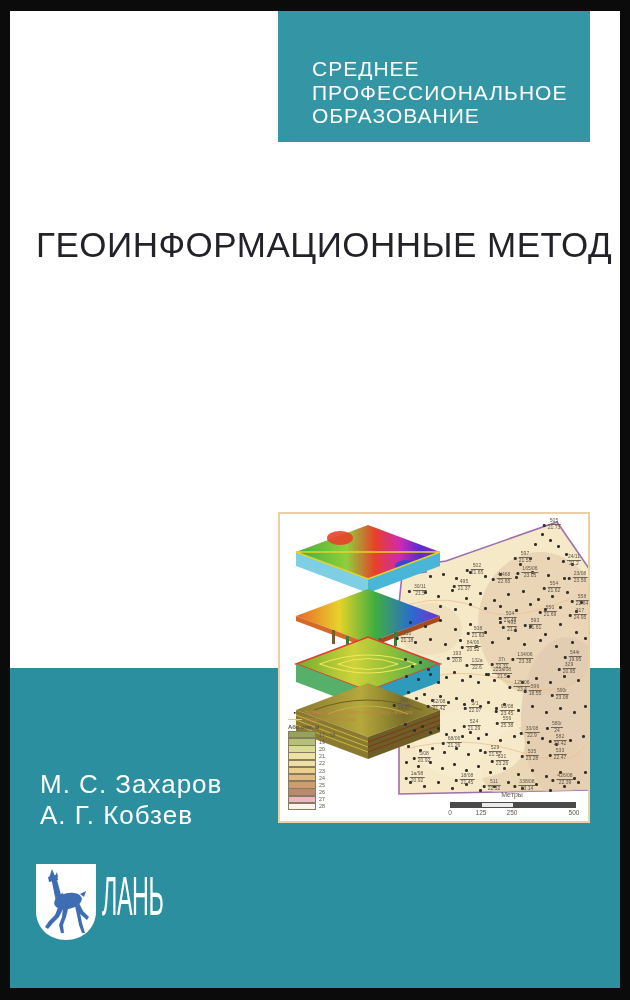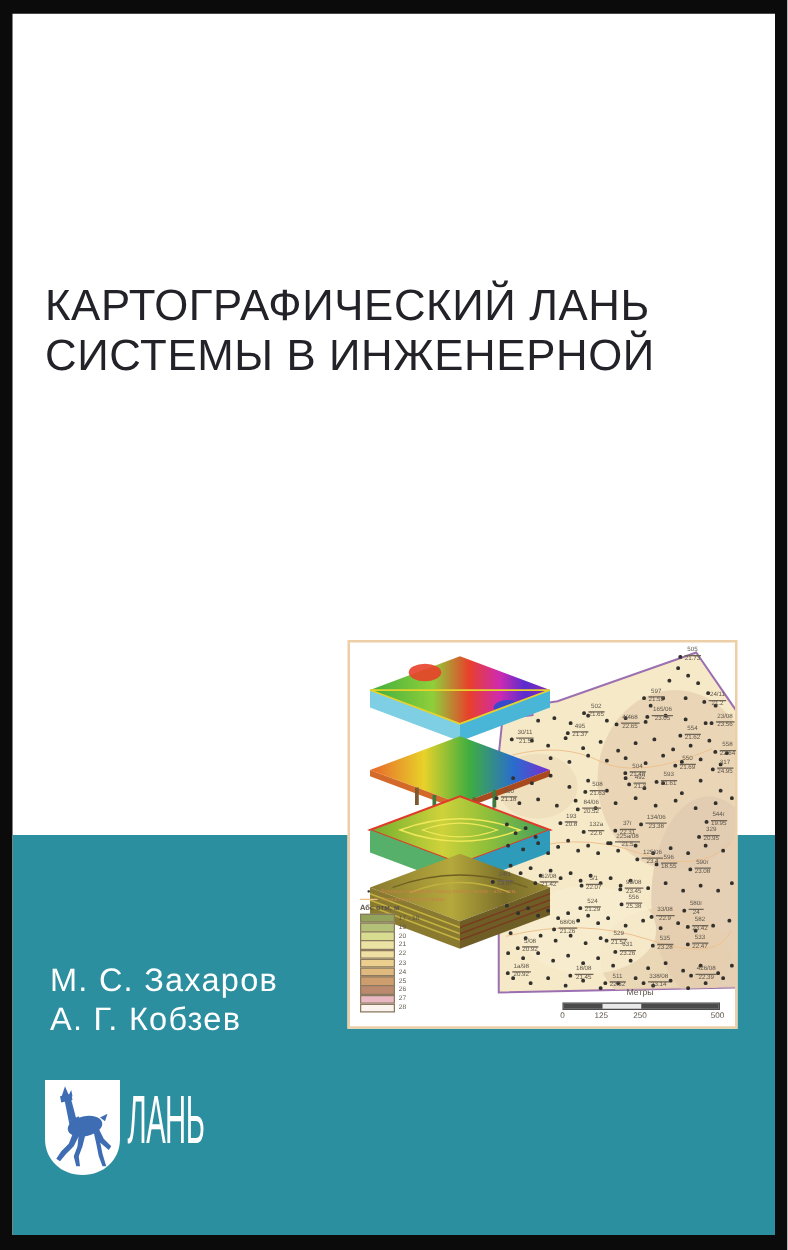--- a/index.html
+++ b/index.html
@@ -55,24 +55,28 @@
           background:#e9e9e9;}
   .sb-bar .seg1{position:absolute;left:0;top:0;width:31px;height:4px;background:#4a4a4a;}
   .sb-bar .seg2{position:absolute;left:62px;top:0;width:62px;height:4px;background:#4a4a4a;}
   .sb-tick{position:absolute;top:295px;transform:translateX(-50%);font-size:6.5px;color:#5f564b;}
 </style>
 </head>
 <body>
 
 <div class="cover">
 
+  <div class="badge">
+    <div>СРЕДНЕЕ</div>
+    <div>ПРОФЕССИОНАЛЬНОЕ</div>
+    <div>ОБРАЗОВАНИЕ</div>
+  </div>
 
   <div class="title">
-    <div>КАРТОГРАФИЧЕСКИЙ ЛАНЬ</div>
-    <div>СИСТЕМЫ В ИНЖЕНЕРНОЙ</div>
+    <div>ГЕОИНФОРМАЦИОННЫЕ МЕТОД</div>
   </div>
 
   <div class="band"></div>
 
   <div class="authors">
     <div>М. С. Захаров</div>
     <div>А. Г. Кобзев</div>
   </div>
 
   <div class="map">

